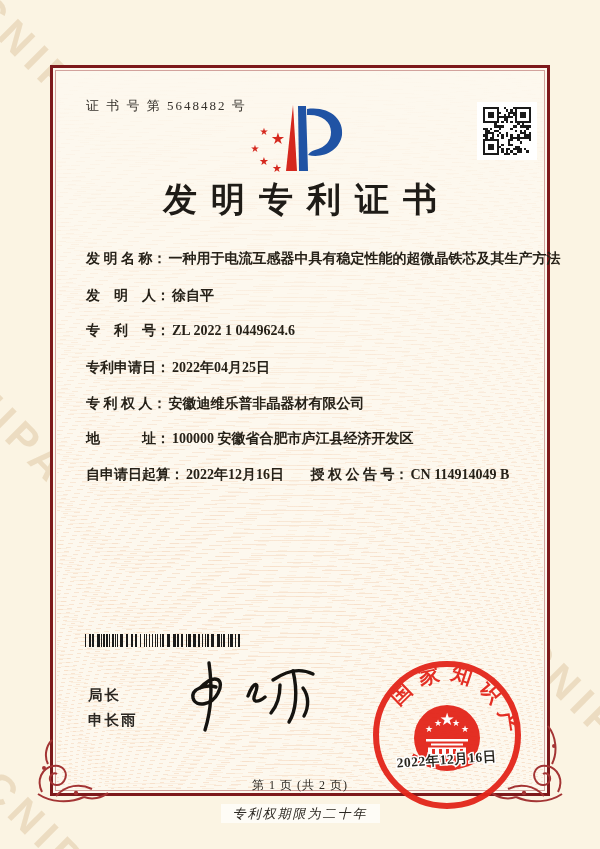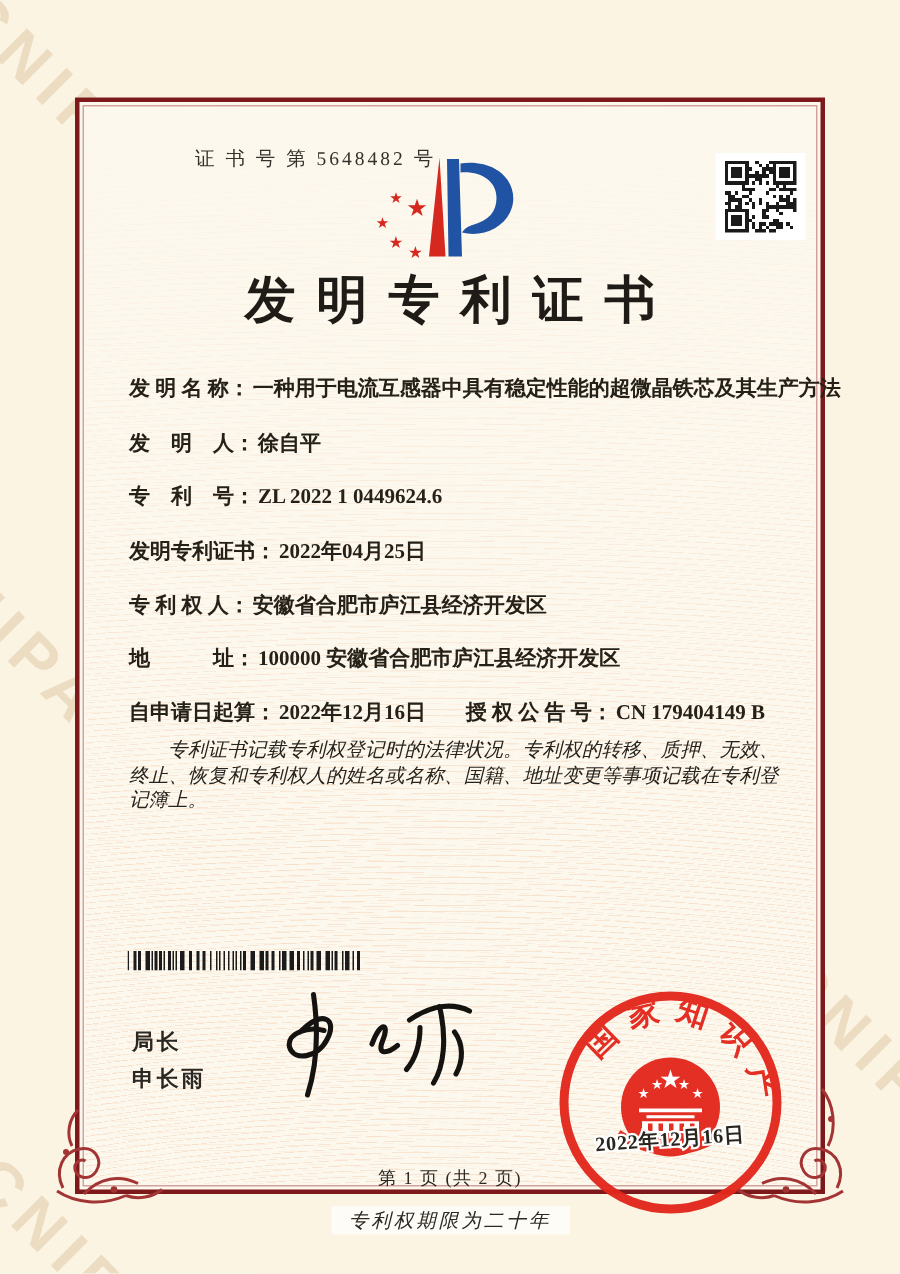--- a/index.html
+++ b/index.html
@@ -39,21 +39,21 @@
     background:
       linear-gradient(to bottom, rgba(253,248,238,.95) 0%, rgba(253,248,238,.35) 42%, rgba(253,248,238,0) 70%),
       repeating-radial-gradient(900px 420px at 50% 140%,
         rgba(244,213,186,0) 0 3px, rgba(244,213,186,.55) 3px 4px, rgba(244,213,186,0) 4px 8px),
       repeating-radial-gradient(1150px 520px at 18% 150%,
         rgba(248,224,200,0) 0 4px, rgba(248,224,200,.40) 4px 5px, rgba(248,224,200,0) 5px 9px);
     pointer-events:none;
   }
 
   
-  .cert-no { left:86px; top:97px; font-size:13px; letter-spacing:2px; color:#35312b;margin-left:44px; }
+  .cert-no { left:86px; top:97px; font-size:13px; letter-spacing:2px; color:#35312b; }
   .logo { left:251px; top:102px; width:96px; height:74px; }
   .qr-box {
     left:477px; top:102px; width:60px; height:58px; background:#fff;
     display:flex; align-items:center; justify-content:center;
   }
   .qr-box svg { shape-rendering:crispEdges; }
   .title {
     left:51px; top:177px; width:498px; text-align:center;
     font-size:34px; font-weight:bold; letter-spacing:14px; text-indent:14px;
     color:#1f1c17;
@@ -347,39 +347,38 @@
 <div class="frow" style="top:250px;">
   <span class="flabel">发 明 名 称：</span><span class="fvalue">一种用于电流互感器中具有稳定性能的超微晶铁芯及其生产方法</span>
 </div>
 <div class="frow" style="top:287px;">
   <span class="flabel">发　明　人：</span><span class="fvalue">徐自平</span>
 </div>
 <div class="frow" style="top:322px;">
   <span class="flabel">专　利　号：</span><span class="fvalue">ZL 2022 1 0449624.6</span>
 </div>
 <div class="frow" style="top:359px;">
-  <span class="flabel">发明专利证书：</span><span class="fvalue">2022年04月25日</span>
+  <span class="flabel">专利申请日：</span><span class="fvalue">2022年04月25日</span>
 </div>
 <div class="frow" style="top:395px;">
-  <span class="flabel">专 利 权 人：</span><span class="fvalue">安徽省合肥市庐江县经济开发区</span>
+  <span class="flabel">专 利 权 人：</span><span class="fvalue">安徽迪维乐普非晶器材有限公司</span>
 </div>
 <div class="frow" style="top:430px;">
   <span class="flabel">地　　　址：</span><span class="fvalue">100000 安徽省合肥市庐江县经济开发区</span>
 </div>
 <div class="frow" style="top:466px;">
   <span class="grant-first">
     <span class="flabel">自申请日起算：</span><span class="fvalue">2022年12月16日</span>
   </span>
   <span>
-    <span>授 权 公 告 号：</span><span class="fvalue">CN 179404149 B</span>
+    <span>授 权 公 告 号：</span><span class="fvalue">CN 114914049 B</span>
   </span>
 </div>
 
 <div class="abs paragraphs">
-  <p>专利证书记载专利权登记时的法律状况。专利权的转移、质押、无效、终止、恢复和专利权人的姓名或名称、国籍、地址变更等事项记载在专利登记簿上。</p>
 </div>
 
 <div class="abs barcode" id="barcode"><i style="width:1px;background:#1b1b1b"></i><i style="width:3px;background:transparent"></i><i style="width:2px;background:#1b1b1b"></i><i style="width:1px;background:transparent"></i><i style="width:2px;background:#1b1b1b"></i><i style="width:3px;background:transparent"></i><i style="width:3px;background:#1b1b1b"></i><i style="width:1px;background:transparent"></i><i style="width:1px;background:#1b1b1b"></i><i style="width:1px;background:transparent"></i><i style="width:2px;background:#1b1b1b"></i><i style="width:1px;background:transparent"></i><i style="width:2px;background:#1b1b1b"></i><i style="width:1px;background:transparent"></i><i style="width:1px;background:#1b1b1b"></i><i style="width:2px;background:transparent"></i><i style="width:2px;background:#1b1b1b"></i><i style="width:1px;background:transparent"></i><i style="width:1px;background:#1b1b1b"></i><i style="width:1px;background:transparent"></i><i style="width:1px;background:#1b1b1b"></i><i style="width:2px;background:transparent"></i><i style="width:3px;background:#1b1b1b"></i><i style="width:3px;background:transparent"></i><i style="width:2px;background:#1b1b1b"></i><i style="width:3px;background:transparent"></i><i style="width:2px;background:#1b1b1b"></i><i style="width:2px;background:transparent"></i><i style="width:2px;background:#1b1b1b"></i><i style="width:3px;background:transparent"></i><i style="width:1px;background:#1b1b1b"></i><i style="width:3px;background:transparent"></i><i style="width:1px;background:#1b1b1b"></i><i style="width:1px;background:transparent"></i><i style="width:1px;background:#1b1b1b"></i><i style="width:2px;background:transparent"></i><i style="width:1px;background:#1b1b1b"></i><i style="width:2px;background:transparent"></i><i style="width:1px;background:#1b1b1b"></i><i style="width:2px;background:transparent"></i><i style="width:1px;background:#1b1b1b"></i><i style="width:1px;background:transparent"></i><i style="width:1px;background:#1b1b1b"></i><i style="width:2px;background:transparent"></i><i style="width:1px;background:#1b1b1b"></i><i style="width:1px;background:transparent"></i><i style="width:2px;background:#1b1b1b"></i><i style="width:3px;background:transparent"></i><i style="width:3px;background:#1b1b1b"></i><i style="width:3px;background:transparent"></i><i style="width:3px;background:#1b1b1b"></i><i style="width:1px;background:transparent"></i><i style="width:2px;background:#1b1b1b"></i><i style="width:2px;background:transparent"></i><i style="width:2px;background:#1b1b1b"></i><i style="width:3px;background:transparent"></i><i style="width:1px;background:#1b1b1b"></i><i style="width:1px;background:transparent"></i><i style="width:3px;background:#1b1b1b"></i><i style="width:2px;background:transparent"></i><i style="width:3px;background:#1b1b1b"></i><i style="width:2px;background:transparent"></i><i style="width:2px;background:#1b1b1b"></i><i style="width:2px;background:transparent"></i><i style="width:1px;background:#1b1b1b"></i><i style="width:2px;background:transparent"></i><i style="width:1px;background:#1b1b1b"></i><i style="width:1px;background:transparent"></i><i style="width:2px;background:#1b1b1b"></i><i style="width:2px;background:transparent"></i><i style="width:3px;background:#1b1b1b"></i><i style="width:3px;background:transparent"></i><i style="width:3px;background:#1b1b1b"></i><i style="width:1px;background:transparent"></i><i style="width:1px;background:#1b1b1b"></i><i style="width:1px;background:transparent"></i><i style="width:2px;background:#1b1b1b"></i><i style="width:3px;background:transparent"></i><i style="width:1px;background:#1b1b1b"></i><i style="width:1px;background:transparent"></i><i style="width:3px;background:#1b1b1b"></i><i style="width:2px;background:transparent"></i><i style="width:1px;background:#1b1b1b"></i><i style="width:2px;background:transparent"></i><i style="width:2px;background:#1b1b1b"></i><i style="width:2px;background:transparent"></i></div>
 
 <div class="abs officials">
   <div>局长</div>
   <div>申长雨</div>
 </div>
 
 <svg class="abs signature" width="148" height="80" viewBox="0 0 148 80">

